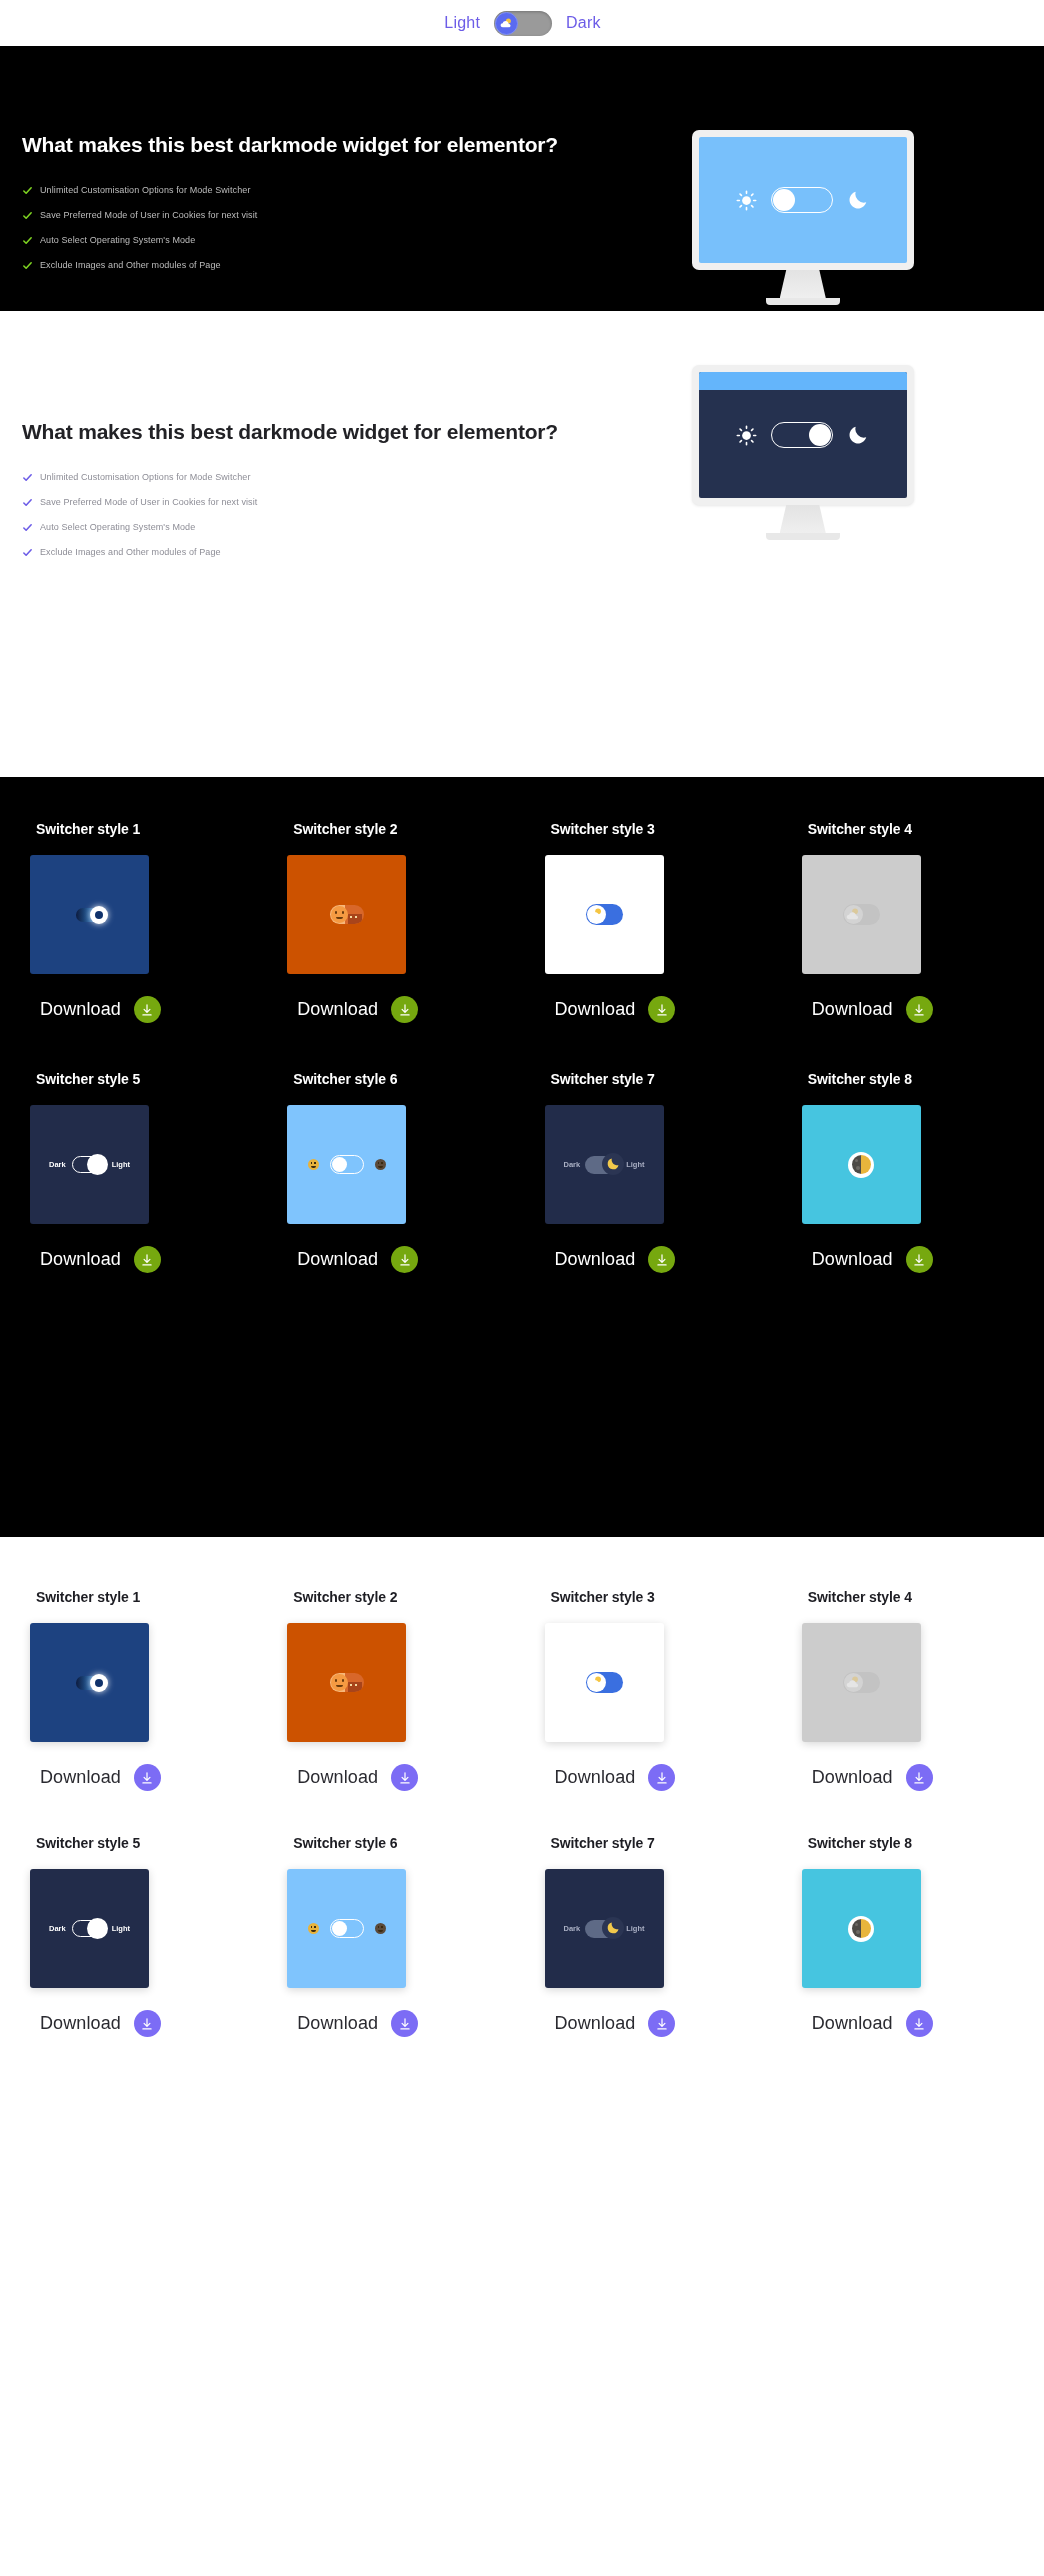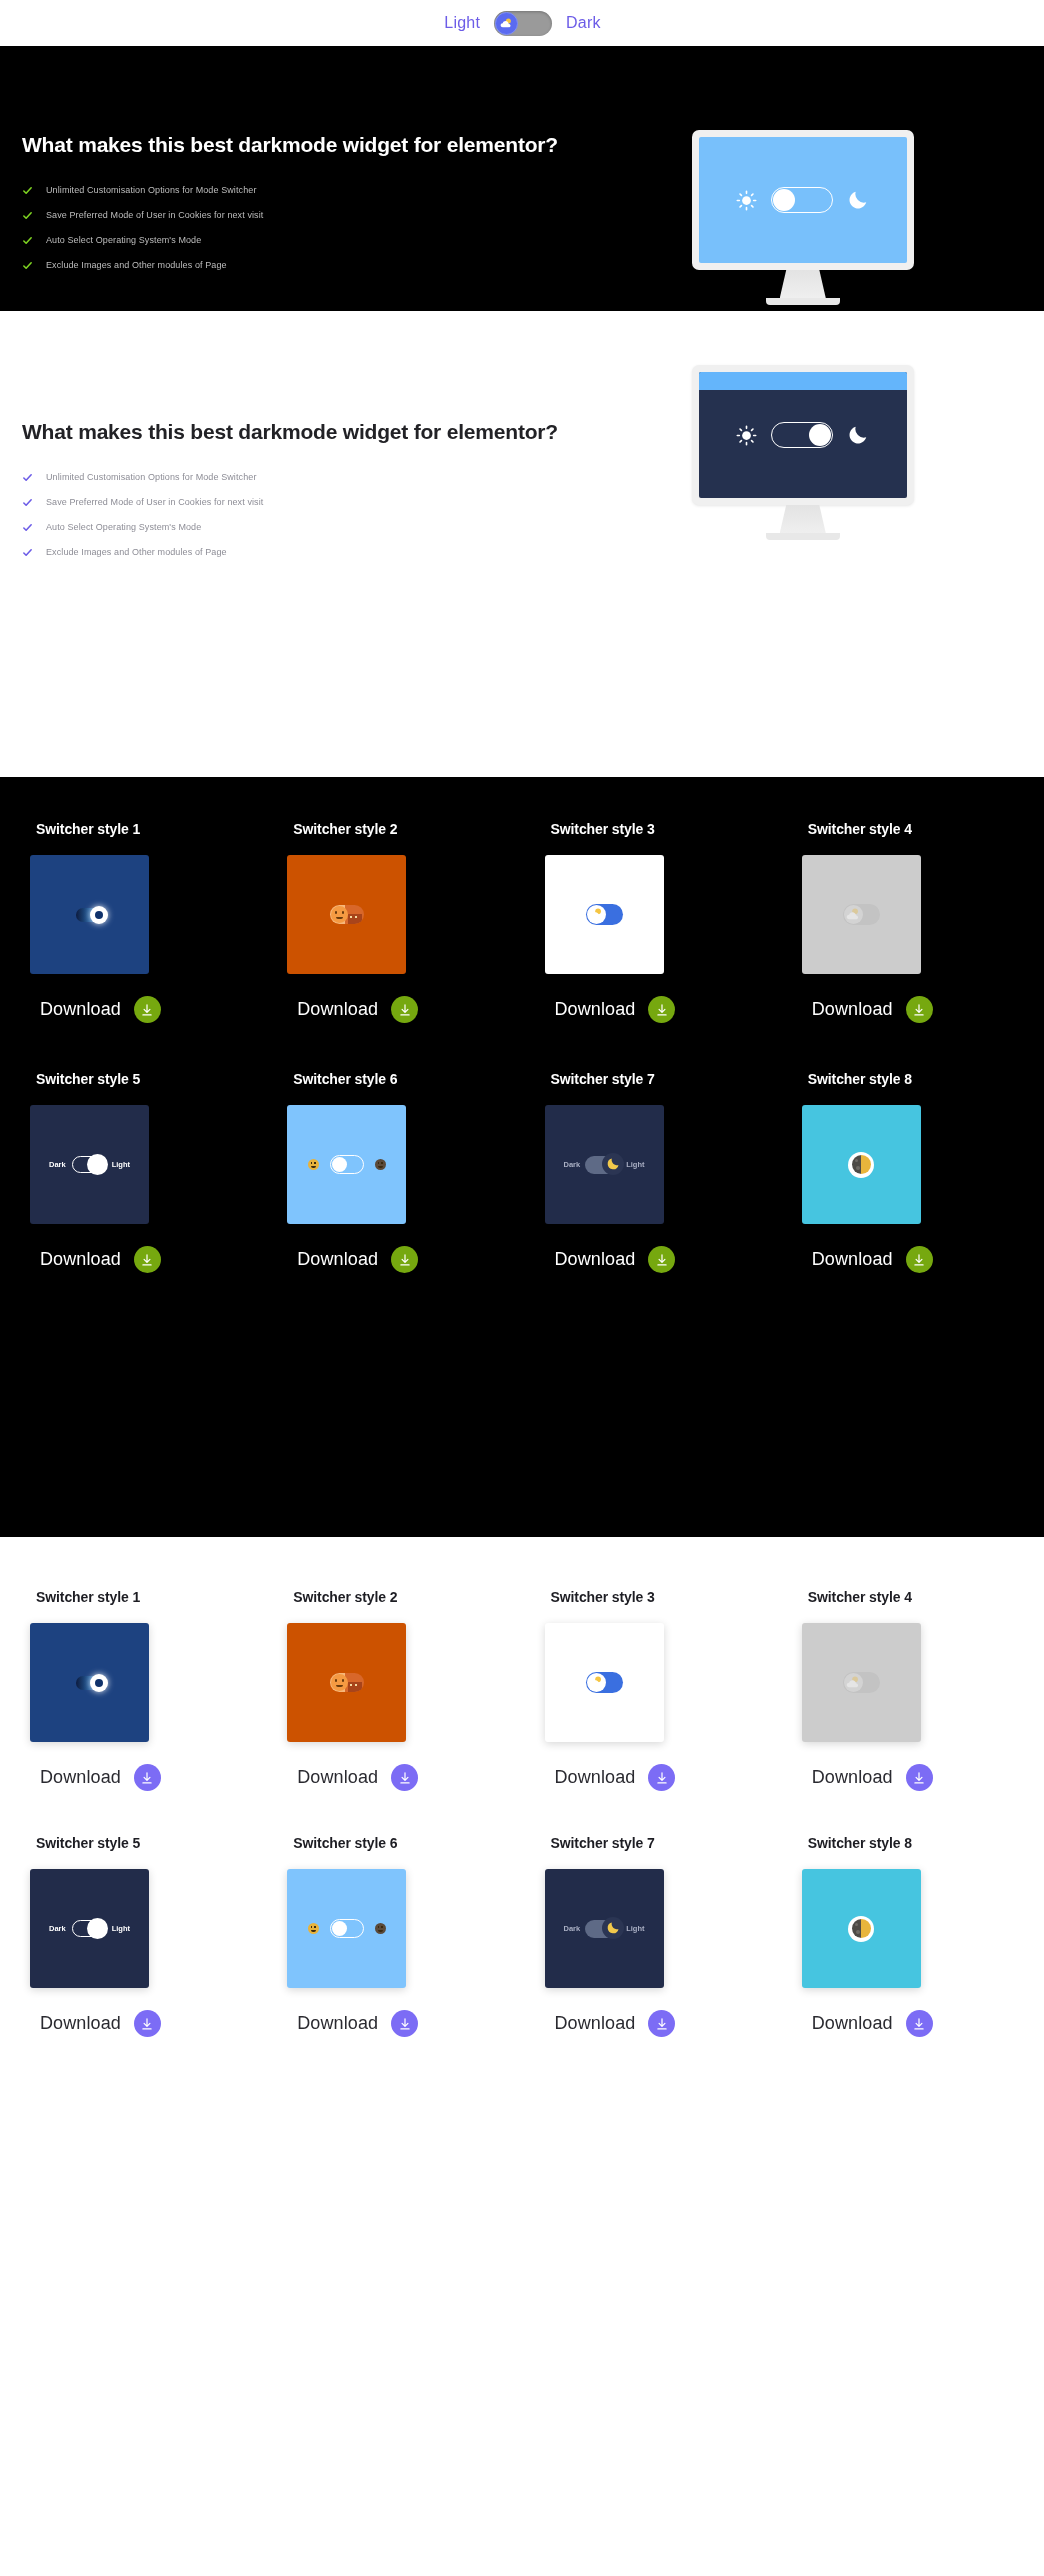--- a/index.html
+++ b/index.html
@@ -57,21 +57,21 @@
   .hero h2 {
     font-size: 21px;
     line-height: 1.45;
     font-weight: bold;
     letter-spacing: -0.2px;
   }
   .feature-list { list-style: none; margin-top: 18px; }
   .feature-list li {
     display: flex;
     align-items: center;
-    gap: 13px;
+    gap: 7px;
     font-size: 9px;
     line-height: 1;
     padding: 7px 0;
     letter-spacing: 0.1px;
   }
   .check { flex: none; width: 11px; height: 11px; display: block; }
 
   
   .hero-dark {
     background: #000000;

